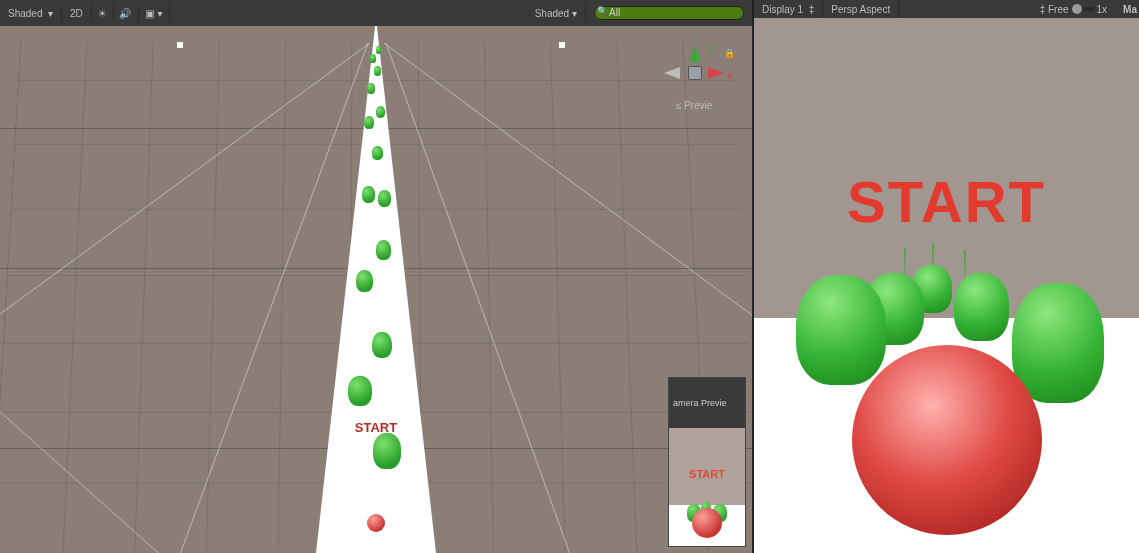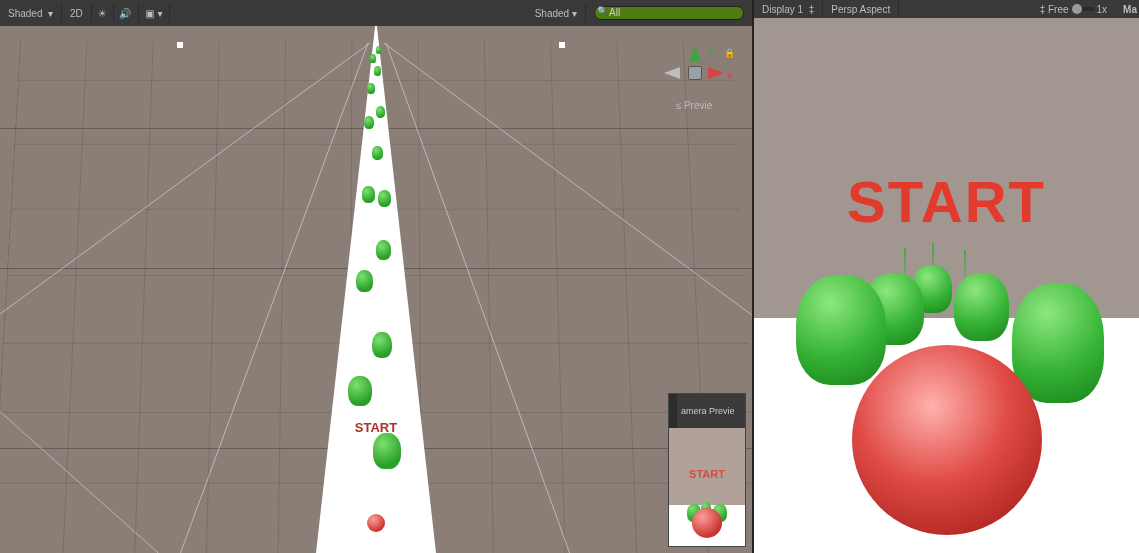--- a/index.html
+++ b/index.html
@@ -48,21 +48,21 @@
   .gizmo .cone.y { top: -2px; left: 19px; border-left: 6px solid transparent; border-right: 6px solid transparent; border-bottom: 16px solid #3fa63f; }
   .gizmo .cone.x { top: 19px; right: -6px; border-top: 6px solid transparent; border-bottom: 6px solid transparent; border-left: 16px solid #d64545; }
   .gizmo .cone.z { top: 19px; left: -6px; border-top: 6px solid transparent; border-bottom: 6px solid transparent; border-right: 16px solid #bdbdbd; }
   .gizmo .lbl { position: absolute; font-size: 9px; font-weight: 700; }
   .gizmo .lbl.y { top: -4px; left: 38px; color: #3fa63f; }
   .gizmo .lbl.x { top: 22px; right: -14px; color: #d64545; }
   .persp-lbl { margin-top: 4px; }
 
   
   .camera-preview { position: absolute; right: 6px; bottom: 6px; width: 78px; border: 1px solid #444; background: #2d2d2d; z-index: 70; }
-  .camera-preview .cp-title { background: #3a3a3a; color: #ccc; font-size: 9px; padding: 12px 4px; margin-left: 8px; }
+  .camera-preview .cp-title { background: #3a3a3a; color: #ccc; font-size: 9px; padding: 20px 4px; }
   .camera-preview .cp-body { height: 118px; background: linear-gradient(#b0a29a 0 65%, #fff 65%); position: relative; overflow: hidden; }
   .cp-body .cp-start { position: absolute; top: 40px; width: 100%; text-align: center; color: #dd4b3d; font-size: 11px; font-weight: 700; font-family: Arial; }
   .cp-body .cp-ball { position: absolute; bottom: 8px; left: 50%; width: 30px; height: 30px; margin-left: -15px; border-radius: 50%; background: radial-gradient(circle at 35% 30%, #ff9e9a, #c8332e 70%); }
   .cp-body .cp-cap { position: absolute; bottom: 24px; width: 14px; height: 18px; border-radius: 45% 45% 40% 40%; background: radial-gradient(circle at 35% 25%, #7de06f, #2ea02e 70%); }
 
   
   .game-view { flex: 1; height: 553px; background: #393939; position: relative; }
   .game-toolbar { height: 18px; background: #393939; display: flex; align-items: center; font-size: 10px; color: #bdbdbd; }
   .game-canvas { position: absolute; top: 18px; left: 0; right: 0; bottom: 0; background: #a29790; overflow: hidden; }
   .gv-floor { position: absolute; bottom: 0; left: -40px; right: -40px; top: 56%; background: #fff; transform: perspective(500px) rotateX(38deg); transform-origin: top center; }

